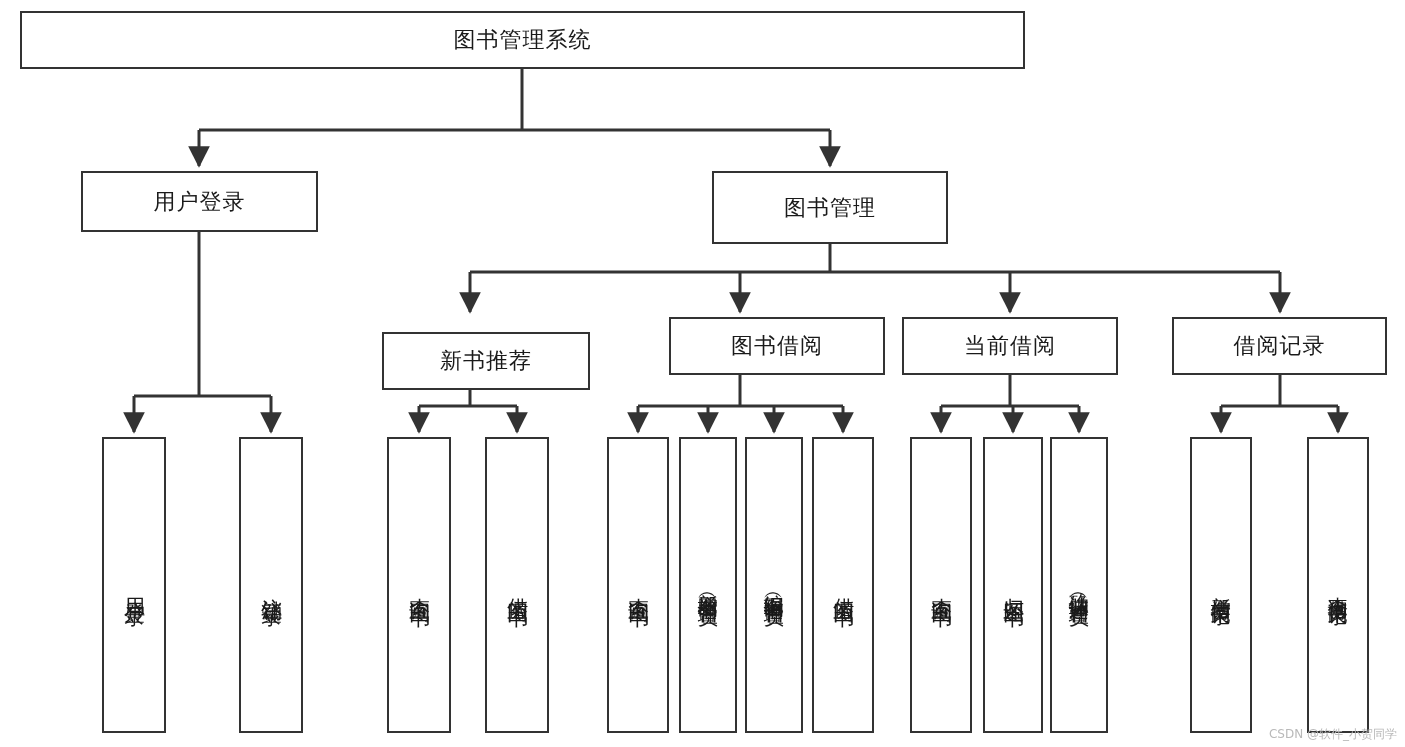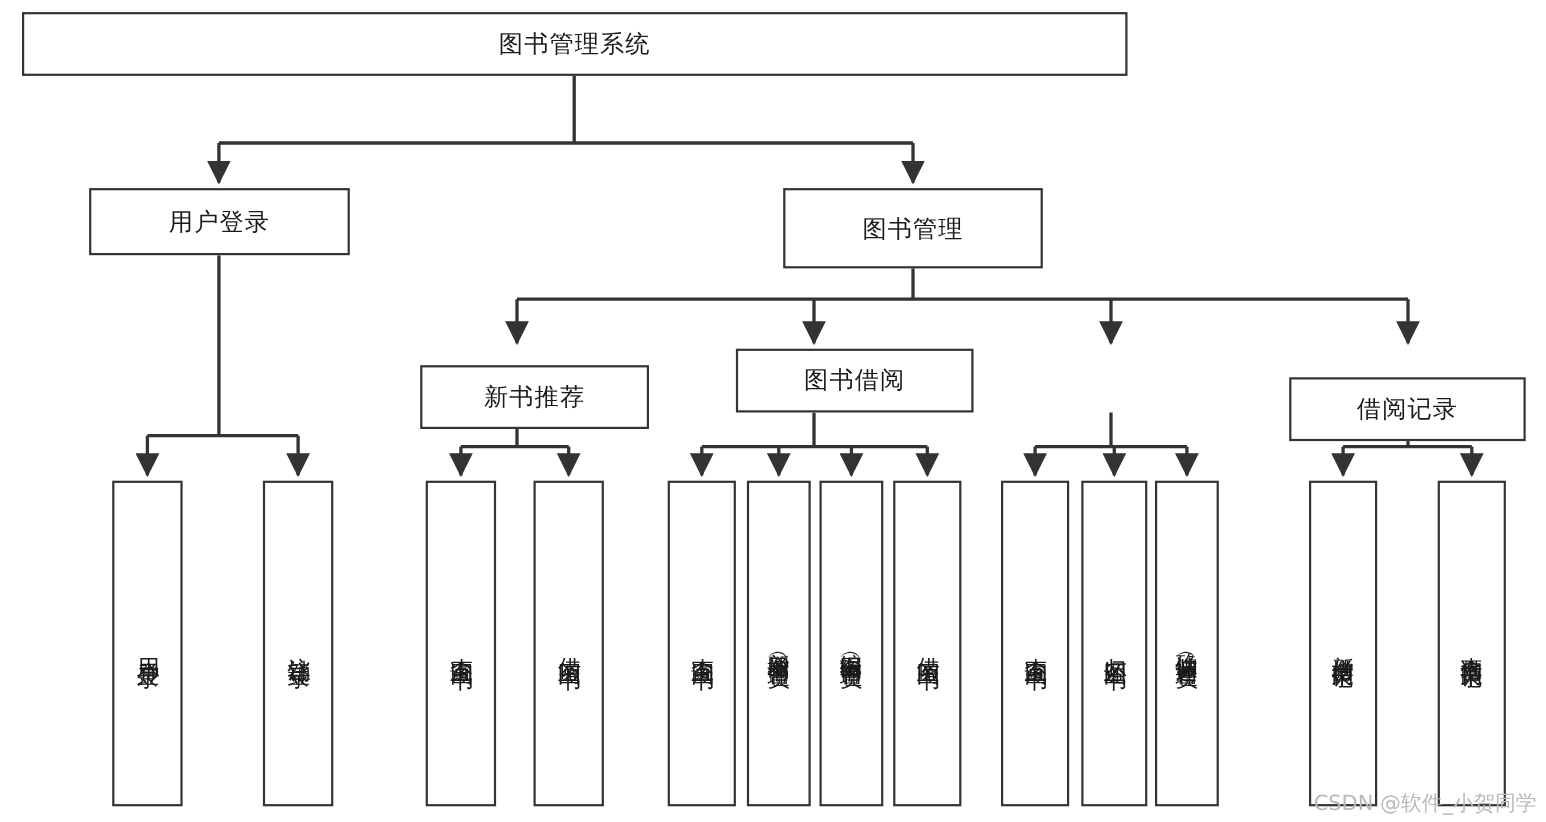--- a/index.html
+++ b/index.html
@@ -54,21 +54,21 @@
     color: #1a1a1a;
   }
   .vlabel.long {
     font-size: 20px;
     letter-spacing: 2px;
   }
   .watermark {
     position: absolute;
     right: 8px;
     bottom: 4px;
-    font-size: 19px;
+    font-size: 12px;
     color: #b9b9b9;
     white-space: nowrap;
     font-family: "DejaVu Sans", "Liberation Sans", sans-serif;
   }
 </style>
 </head>
 <body>
 
 <div id="canvas">
 
@@ -132,21 +132,24 @@
   <div class="node node-h" id="l2-1" style="left: 712px; top: 171px; width: 236px; height: 73px;">
     <span>图书管理</span>
   </div>
 
   <div class="node node-h" id="l3-0" style="left: 362px; top: 332px; width: 208px; height: 58px; margin-left: 20px;">
     <span>新书推荐</span>
   </div>
   <div class="node node-h" id="l3-1" style="left: 669px; top: 317px; width: 216px; height: 58px;">
     <span>图书借阅</span>
   </div>
-  <div class="node node-h" id="l3-3" style="left: 1172px; top: 317px; width: 215px; height: 58px; margin-top: 26px;">
+  <div class="node node-h" id="l3-2" style="left: 902px; top: 317px; width: 216px; height: 58px;">
+    <span>当前借阅</span>
+  </div>
+  <div class="node node-h" id="l3-3" style="left: 1172px; top: 317px; width: 215px; height: 58px;">
     <span>借阅记录</span>
   </div>
 
   <div class="node node-leaf" id="leaf-0" style="left: 102px; top: 437px; width: 64px; height: 296px;">
     <span class="vlabel">用户登录</span>
   </div>
   <div class="node node-leaf" id="leaf-1" style="left: 239px; top: 437px; width: 64px; height: 296px;">
     <span class="vlabel">注销登录</span>
   </div>
   <div class="node node-leaf" id="leaf-2" style="left: 387px; top: 437px; width: 64px; height: 296px;">

